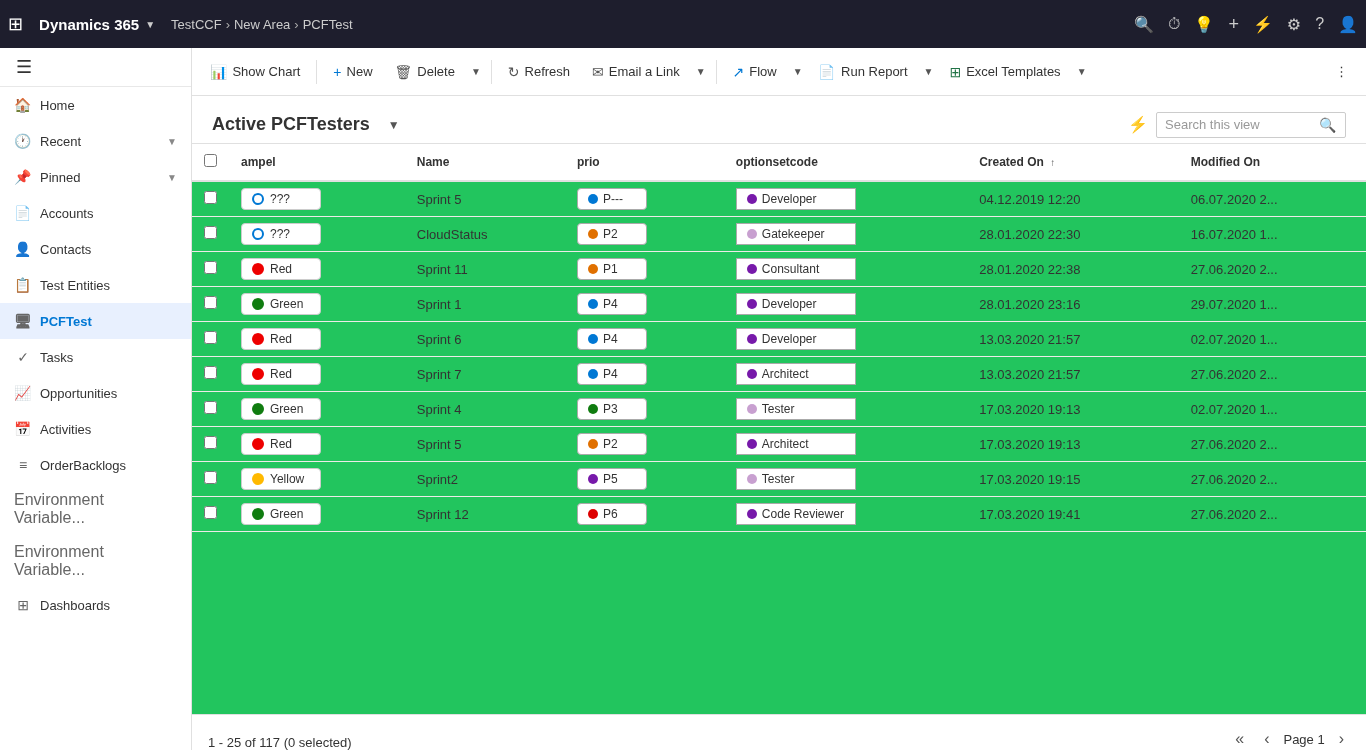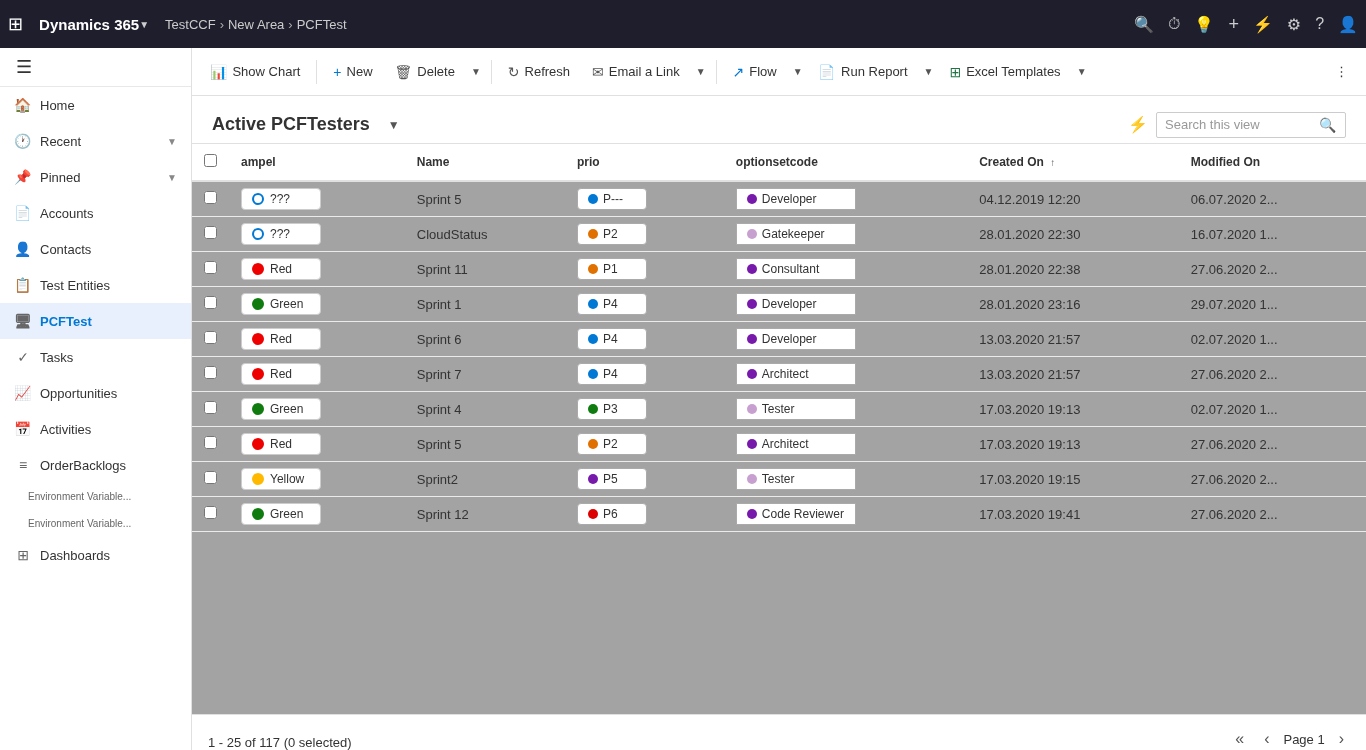--- a/index.html
+++ b/index.html
@@ -8,21 +8,21 @@
     
     .top-nav {
       background: #1e1e2d;
       color: #fff;
       height: 48px;
       display: flex;
       align-items: center;
       padding: 0 8px;
       gap: 8px;
     }
-    .top-nav-brand { display: flex; align-items: center; gap: 0; font-size: 15px; font-weight: 600; color: #fff; padding: 0 8px; }
+    .top-nav-brand { display: flex; align-items: center; gap: 6px; font-size: 15px; font-weight: 600; color: #fff; padding: 0 8px; }
     .top-nav-brand .caret { font-size: 10px; color: #ccc; }
     .top-nav-path { color: #ccc; font-size: 13px; display: flex; align-items: center; gap: 4px; }
     .top-nav-path .arrow { color: #aaa; }
     .top-nav-icons { margin-left: auto; display: flex; align-items: center; gap: 14px; color: #ccc; font-size: 16px; }
     .top-nav-icons span { cursor: pointer; }
     .waffle-icon { font-size: 18px; cursor: pointer; }
 
     
     .layout { display: flex; height: calc(750px - 48px); }
     .sidebar {
@@ -50,21 +50,21 @@
       font-weight: 700;
       color: #555;
       text-transform: none;
     }
     .sidebar-sub-item {
       padding: 8px 14px 8px 36px;
       cursor: pointer;
       color: #333;
       font-size: 13px;
     }
-    .sidebar-sub-item.indented { padding-left: 28px; color: #666; font-size: 10px; }
+    .sidebar-sub-item.indented { padding-left: 14px; color: #666; font-size: 16px; }
 
     
     .main { flex: 1; display: flex; flex-direction: column; overflow: hidden; }
 
     
     .toolbar {
       background: #fff;
       border-bottom: 1px solid #e0e0e0;
       height: 48px;
       display: flex;
@@ -115,21 +115,21 @@
       padding: 4px 8px;
       gap: 4px;
       width: 190px;
       background: #fff;
     }
     .search-box input { border: none; outline: none; font-size: 13px; width: 100%; color: #a21caf; }
     .search-box input::placeholder { color: #999; }
     .search-box .search-icon { color: #555; font-size: 14px; cursor: pointer; }
 
     
-    .table-container { flex: 1; overflow-y: auto; background: #a3a3a3; }
+    .table-container { flex: 1; overflow-y: auto; background: #22c55e; }
     table { width: 100%; border-collapse: collapse; }
     thead tr { background: #fff; border-bottom: 2px solid #e0e0e0; }
     thead th {
       padding: 10px 12px;
       text-align: left;
       font-size: 12px;
       font-weight: 600;
       color: #333;
       border-bottom: 1px solid #ccc;
       white-space: nowrap;

